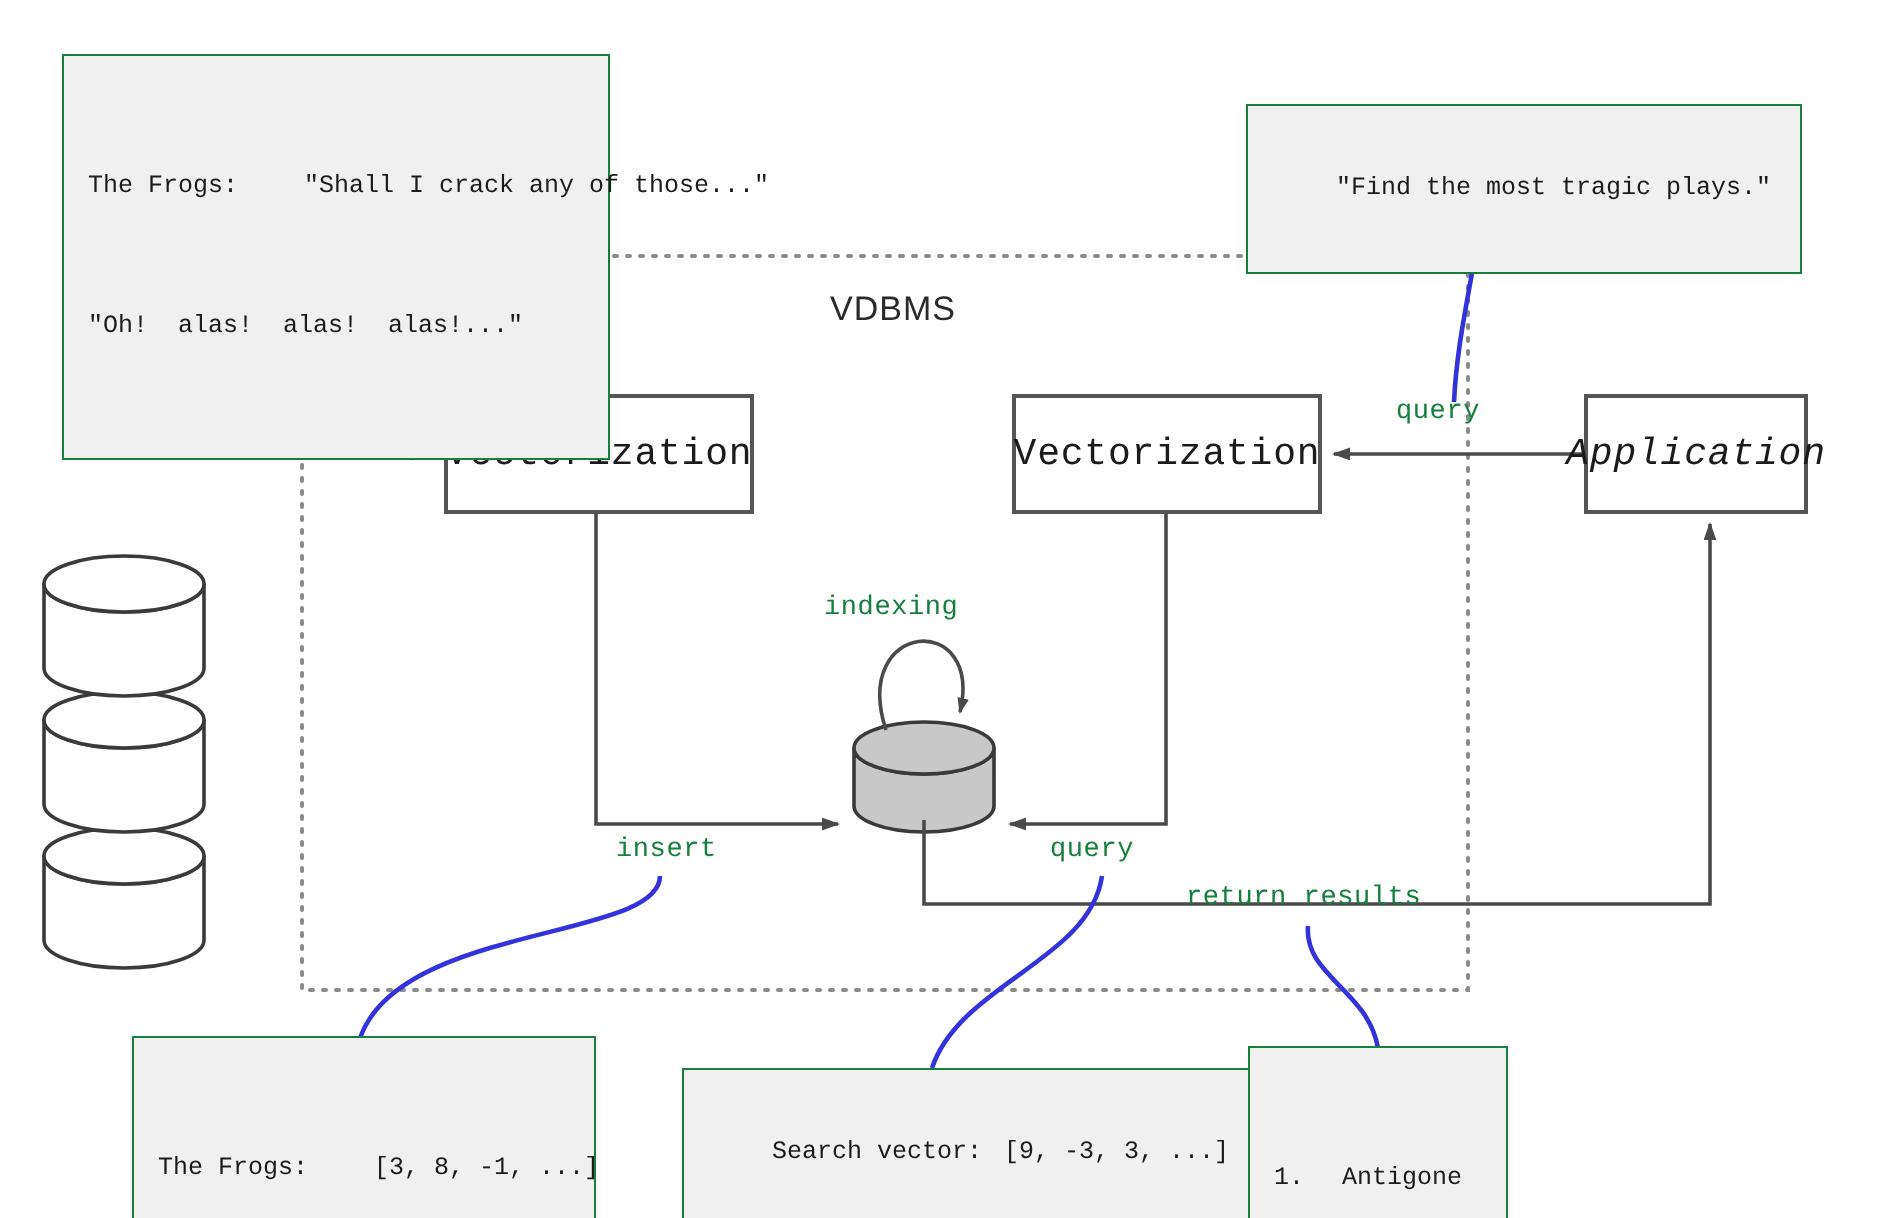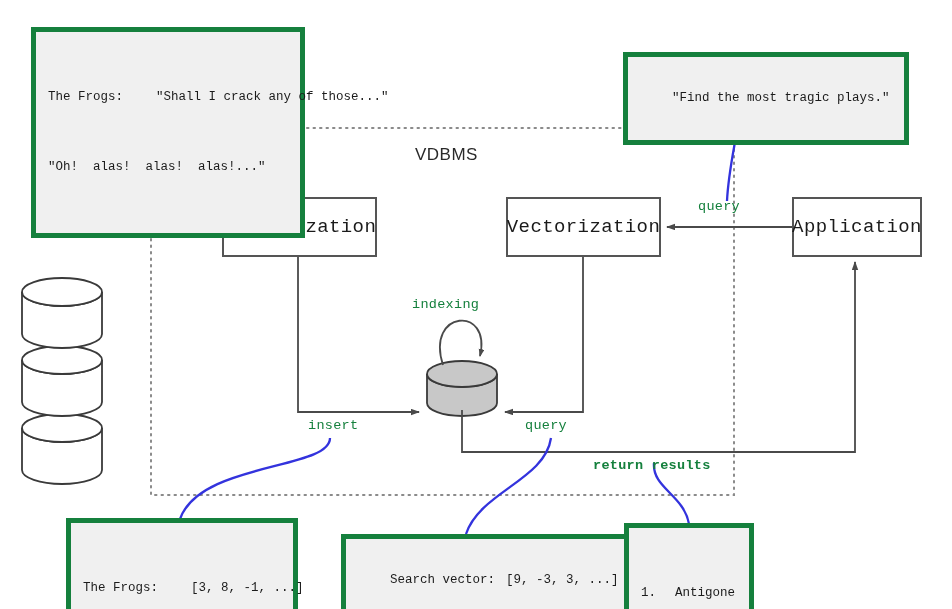--- a/index.html
+++ b/index.html
@@ -35,21 +35,21 @@
     justify-content: center;
     font-family: "Liberation Mono", "DejaVu Sans Mono", monospace;
     font-size: 19px;
     color: #1b1b1b;
     letter-spacing: 0.4px;
     white-space: nowrap;
   }
   .anno-box {
     position: absolute;
     box-sizing: border-box;
-    border: 5px solid #15803d;
+    border: 1px solid #15803d;
     background: #f0f0f0;
     font-family: "Liberation Mono", "DejaVu Sans Mono", monospace;
     font-size: 12.5px;
     color: #1b1b1b;
     padding: 8px 12px;
     line-height: 1.85;
     white-space: pre;
   }
   .anno-row {
     display: flex;
@@ -149,37 +149,37 @@
   </svg>
 
   <div class="node-box" style="left:222px; top:197px; width:155px; height:60px;">
     <span>Vectorization</span>
   </div>
 
   <div class="node-box" style="left:506px; top:197px; width:155px; height:60px;">
     <span>Vectorization</span>
   </div>
 
-  <div class="node-box" style="left:792px; top:197px; width:130px; height:60px;">
+  <div class="node-box" style="left:792px; top:197px; width:112px; height:60px;font-style:italic;">
     <span>Application</span>
   </div>
 
   <div class="vdbms-label" style="left:415px; top:145px;">VDBMS</div>
 
   <div class="edge-label" style="left:131px; top:199px;">insert</div>
 
   <div class="edge-label" style="left:308px; top:418px;">insert</div>
 
   <div class="edge-label" style="left:698px; top:199px;">query</div>
 
   <div class="edge-label" style="left:525px; top:418px;">query</div>
 
   <div class="edge-label" style="left:412px; top:297px;">indexing</div>
 
-  <div class="edge-label" style="left:593px; top:458px;font-weight:bold;">return results</div>
+  <div class="edge-label" style="left:593px; top:442px;">return results</div>
 
   <div class="anno-box" style="left:31px; top:27px; width:274px;">
     <div class="anno-row">
       <span class="anno-key">The Frogs:</span>
       <span class="anno-val">"Shall I crack any of those..."</span>
     </div>
     <div class="anno-row">
       <span class="anno-val">"Oh!  alas!  alas!  alas!..."</span>
     </div>
   </div>

